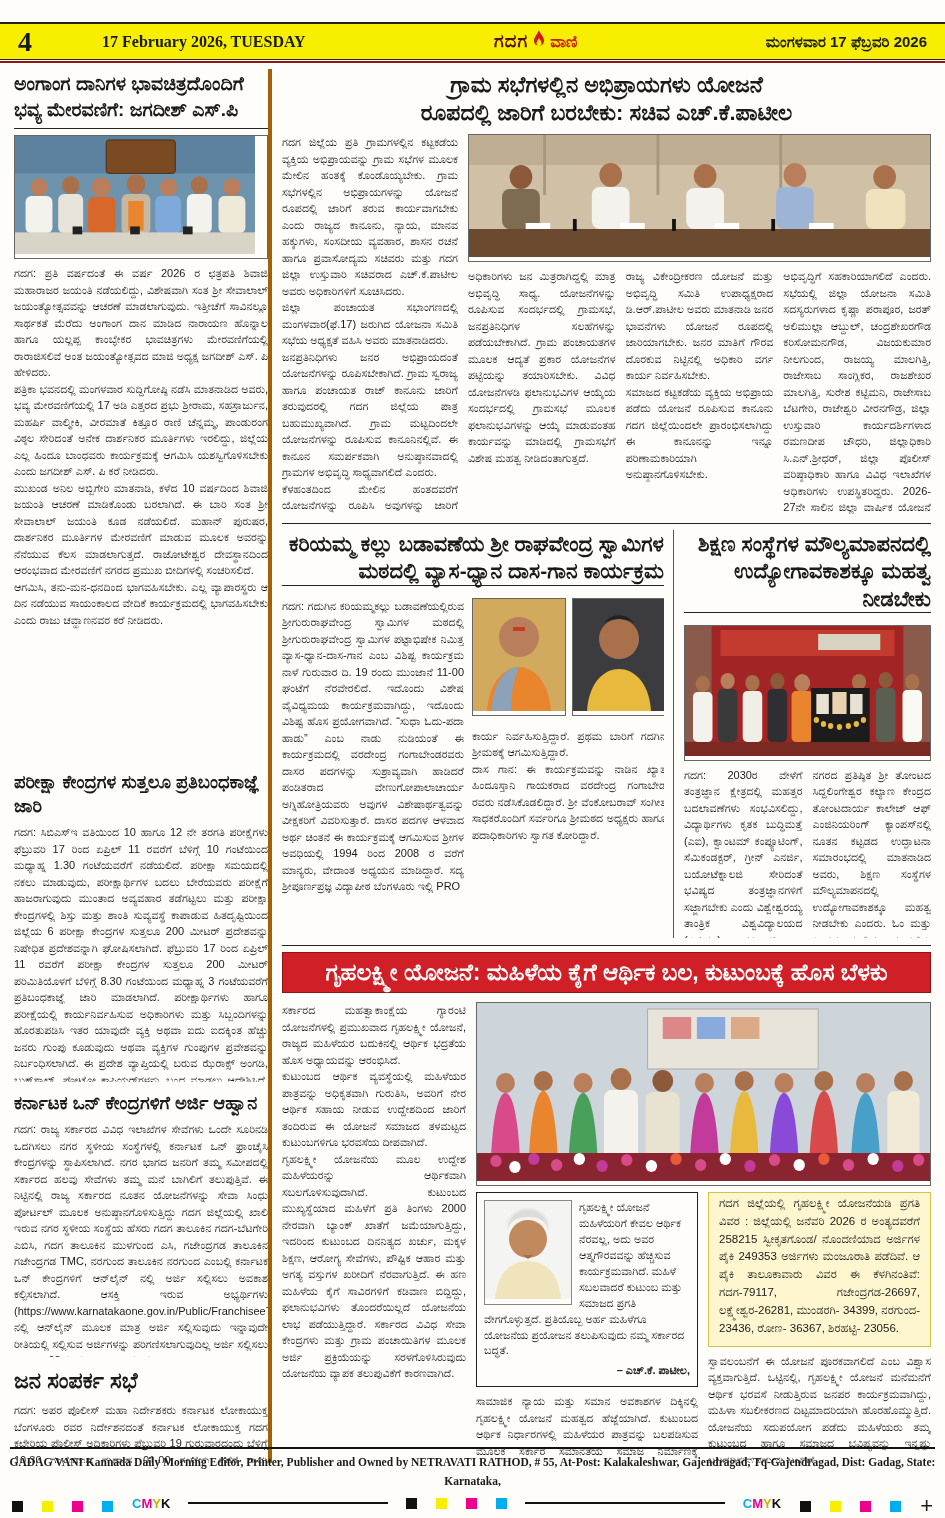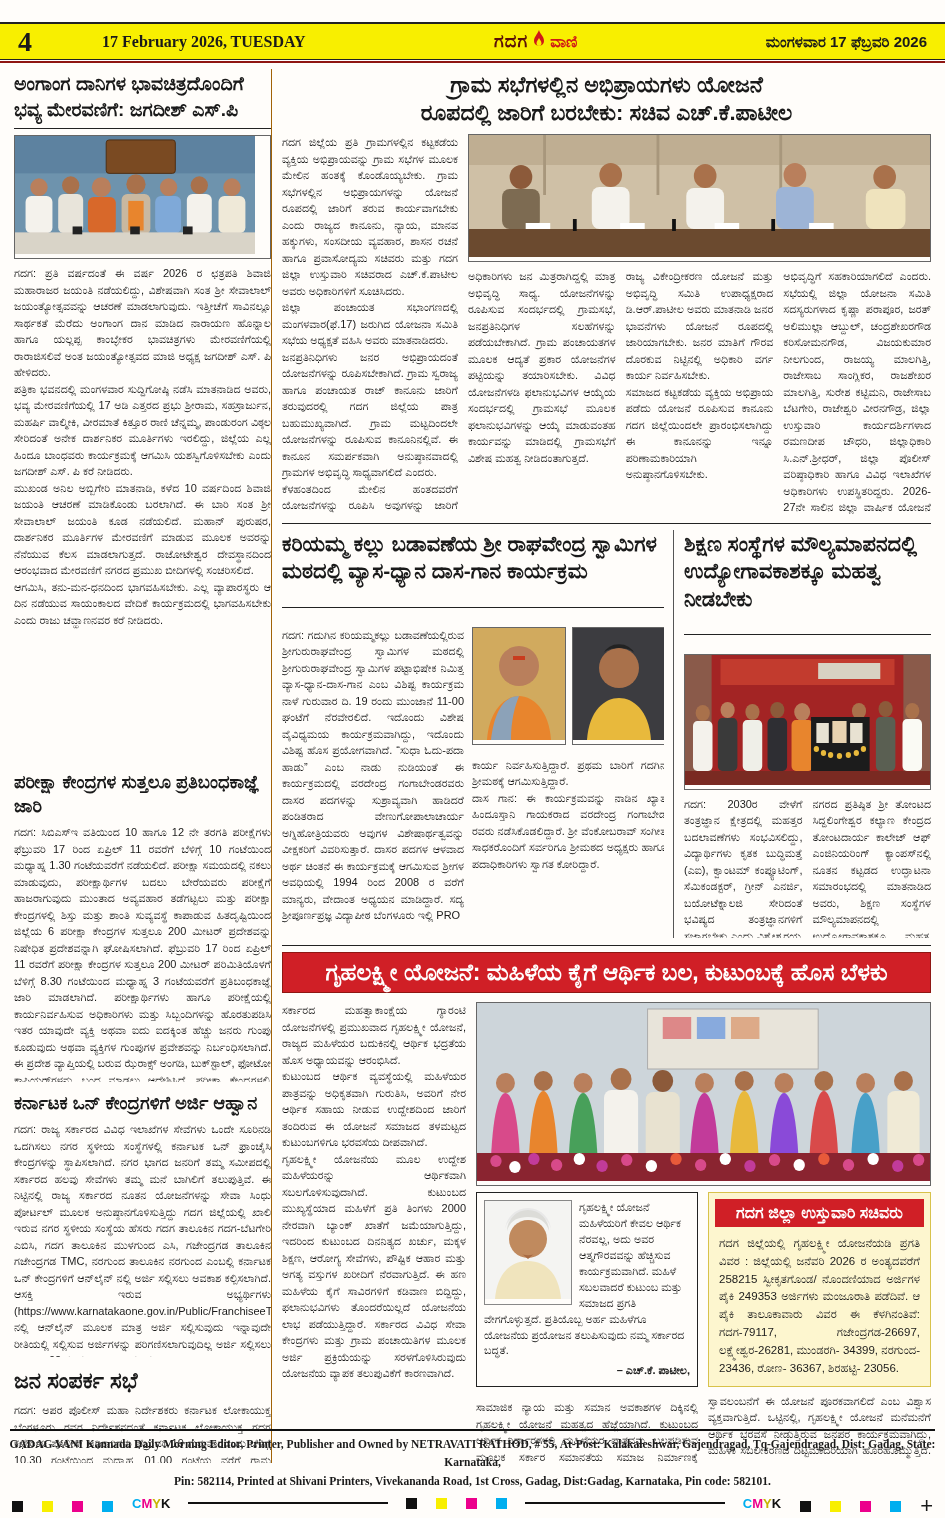--- a/index.html
+++ b/index.html
@@ -11,21 +11,21 @@
   .page-num { font-size:28px; font-weight:bold; font-family:"Liberation Serif", serif; }
   .date-left { font-size:16px; font-weight:bold; font-family:"Liberation Serif", serif; margin-left:70px; flex:0 0 auto; }
   .logo { flex:1; display:flex; justify-content:center; align-items:center; gap:4px; }
   .logo-primary { font-size:18px; font-weight:800; color:#5a1008; letter-spacing:1px; }
   .logo-secondary { font-size:16px; font-weight:800; color:#d01818; }
   .date-right { font-size:15px; font-weight:800; margin-left:auto; }
   .mast-rule { height:3px; background:#8f1612; border-top:1px solid #fff; }
 
   
   .content { display:flex; padding:6px 14px 0 14px; gap:10px; height:1400px; overflow:hidden; }
-  .left-col { width:258px; flex:0 0 258px; border-right:1px solid #a16207; overflow:hidden; }
+  .left-col { width:258px; flex:0 0 258px; border-right:4px solid #a16207; overflow:hidden; }
   .main-col { flex:1; overflow:hidden; }
 
   .body-text { font-size:11px; line-height:1.5; text-align:justify; white-space:pre-line; overflow:hidden; }
 
   
   .l-head { font-size:19px; font-weight:800; line-height:1.35; padding:2px 0 6px 0; border-bottom:1.5px solid #222; margin-bottom:6px; }
   .l-subhead { font-size:18px; font-weight:800; line-height:1.3; margin:10px 0 6px 0; }
   .photo-frame { border:1px solid #666; margin-bottom:6px; overflow:hidden; }
 
   
@@ -34,35 +34,35 @@
   .main-c1 { width:176px; flex:0 0 176px; }
   .main-right { flex:1; display:flex; flex-direction:column; gap:6px;justify-content:flex-end; }
   .main-cols { display:flex; gap:10px; flex:1; overflow:hidden; }
   .main-cols > div { flex:1; }
 
   .h-divider { border-top:1.5px solid #222; margin:7px 0 6px 0; }
 
   
   .two-art { display:flex; gap:10px; height:408px; overflow:hidden; }
   .mid-art { width:392px; flex:0 0 392px; border-right:1px solid #555; padding-right:9px; }
-  .art-head { font-size:21px; font-weight:800; line-height:1.3; padding-bottom:22px; border-bottom:1.5px solid #222; margin-bottom:19px; }
+  .art-head { font-size:21px; font-weight:800; line-height:1.3; padding-bottom:0; border-bottom:1.5px solid #222; margin-bottom:12px;text-align:right; }
   .mid-body { display:flex; gap:8px; height:320px; overflow:hidden; }
   .mid-ca { width:182px; flex:0 0 182px; }
   .mid-cb { flex:1; display:flex; flex-direction:column; gap:12px; }
   .portraits { display:flex; gap:6px; }
   .right-art { flex:1; }
   .right-cols { column-count:2; column-gap:10px; margin-top:6px; }
 
   
   .red-banner { background:#d01f26; color:#fff; text-align:center; font-size:23px; font-weight:800; padding:6px 4px; border:1px solid #8f1612; }
   .bottom-row { display:flex; gap:10px; margin-top:9px; height:468px; overflow:hidden; }
   .b-c1 { width:184px; flex:0 0 184px; }
   .b-right { flex:1; display:flex; flex-direction:column; gap:6px; }
   .b-lower { display:flex; gap:10px; flex:1; overflow:hidden; }
-  .quote-wrap { width:222px; flex:0 0 222px; display:flex; flex-direction:column; gap:12px; }
+  .quote-wrap { width:222px; flex:0 0 222px; display:flex; flex-direction:column; gap:6px; }
   .quote-box { border:1.5px solid #222; padding:7px; font-size:11px; line-height:1.45; }
   .quote-box .attr { text-align:right; font-weight:bold; margin-top:4px; }
   .q-portrait { float:left; margin:0 7px 3px 0; border:1px solid #888; }
   .b-info-col { flex:1; overflow:hidden; }
   .info-box { background:#fdf6cf; border:1px solid #d8c24a; padding:0 0 6px 0; }
   .info-title { background:#d01f26; color:#fff; font-weight:800; font-size:16px; text-align:center; padding:5px 4px; margin:6px; }
   .info-body { padding:2px 10px; font-size:11.5px; line-height:1.55; text-align:justify; }
 
   
   .footer { position:absolute; left:0; right:0; bottom:6px; }
@@ -362,39 +362,37 @@
                         <path d="M36 52c2 3 12 3 14 0l-7 6z" fill="#a86a42"></path>
                       </svg>
                   </span>
                   <span>ಗೃಹಲಕ್ಷ್ಮೀ ಯೋಜನೆ ಮಹಿಳೆಯರಿಗೆ ಕೇವಲ ಆರ್ಥಿಕ ನೆರವಲ್ಲ, ಅದು ಅವರ ಆತ್ಮಗೌರವವನ್ನು ಹೆಚ್ಚಿಸುವ ಕಾರ್ಯಕ್ರಮವಾಗಿದೆ. ಮಹಿಳೆ ಸಬಲವಾದರೆ ಕುಟುಂಬ ಮತ್ತು ಸಮಾಜದ ಪ್ರಗತಿ ವೇಗಗೊಳ್ಳುತ್ತದೆ. ಪ್ರತಿಯೊಬ್ಬ ಅರ್ಹ ಮಹಿಳೆಗೂ ಯೋಜನೆಯ ಪ್ರಯೋಜನ ತಲುಪಿಸುವುದು ನಮ್ಮ ಸರ್ಕಾರದ ಬದ್ಧತೆ.</span>
                   <div class="attr">– ಎಚ್.ಕೆ. ಪಾಟೀಲ,</div>
                 </div>
                 <div class="body-text" style="flex:1;">ಸಾಮಾಜಿಕ ನ್ಯಾಯ ಮತ್ತು ಸಮಾನ ಅವಕಾಶಗಳ ದಿಕ್ಕಿನಲ್ಲಿ ಗೃಹಲಕ್ಷ್ಮೀ ಯೋಜನೆ ಮಹತ್ವದ ಹೆಜ್ಜೆಯಾಗಿದೆ. ಕುಟುಂಬದ ಆರ್ಥಿಕ ನಿರ್ಧಾರಗಳಲ್ಲಿ ಮಹಿಳೆಯರ ಪಾತ್ರವನ್ನು ಬಲಪಡಿಸುವ ಮೂಲಕ ಸರ್ಕಾರ ಸಮಾನತೆಯ ಸಮಾಜ ನಿರ್ಮಾಣಕ್ಕೆ ಕೈಜೋಡಿಸಿದೆ. ದೀರ್ಘಾವಧಿಯಲ್ಲಿ ಮಹಿಳೆಯರ ಶಿಕ್ಷಣ, ಆರೋಗ್ಯ ಹಾಗೂ</div>
               </div>
               <div class="b-info-col">
                 <div class="info-box">
-                  <div class="info-title">ಗದಗ ಜಿಲ್ಲಾ ಉಸ್ತುವಾರಿ ಸಚಿವರು</div>
                   <div class="info-body">ಗದಗ ಜಿಲ್ಲೆಯಲ್ಲಿ ಗೃಹಲಕ್ಷ್ಮೀ ಯೋಜನೆಯಡಿ ಪ್ರಗತಿ ವಿವರ : ಜಿಲ್ಲೆಯಲ್ಲಿ ಜನೆವರಿ 2026 ರ ಅಂತ್ಯದವರೆಗೆ 258215 ಸ್ವೀಕೃತಗೊಂಡ/ ನೊಂದಣಿಯಾದ ಅರ್ಜಿಗಳ ಪೈಕಿ 249353 ಅರ್ಜಿಗಳು ಮಂಜೂರಾತಿ ಪಡೆದಿವೆ. ಆ ಪೈಕಿ ತಾಲೂಕಾವಾರು ವಿವರ ಈ ಕೆಳಗಿನಂತಿವೆ: ಗದಗ-79117, ಗಜೇಂದ್ರಗಡ-26697, ಲಕ್ಷ್ಮೇಶ್ವರ-26281, ಮುಂಡರಗಿ- 34399, ನರಗುಂದ- 23436, ರೋಣ- 36367, ಶಿರಹಟ್ಟಿ- 23056.</div>
                 </div>
                 <div class="body-text" style="margin-top:6px; height:118px;">ಸ್ವಾವಲಂಬನೆಗೆ ಈ ಯೋಜನೆ ಪೂರಕವಾಗಲಿದೆ ಎಂಬ ವಿಶ್ವಾಸ ವ್ಯಕ್ತವಾಗುತ್ತಿದೆ. ಒಟ್ಟಿನಲ್ಲಿ, ಗೃಹಲಕ್ಷ್ಮೀ ಯೋಜನೆ ಮನೆಮನೆಗೆ ಆರ್ಥಿಕ ಭರವಸೆ ನೀಡುತ್ತಿರುವ ಜನಪರ ಕಾರ್ಯಕ್ರಮವಾಗಿದ್ದು, ಮಹಿಳಾ ಸಬಲೀಕರಣದ ದಿಟ್ಟಮಾದರಿಯಾಗಿ ಹೊರಹೊಮ್ಮುತ್ತಿದೆ. ಯೋಜನೆಯ ಸದುಪಯೋಗ ಪಡೆದು ಮಹಿಳೆಯರು ತಮ್ಮ ಕುಟುಂಬದ ಹಾಗೂ ಸಮಾಜದ ಭವಿಷ್ಯವನ್ನು ಇನ್ನಷ್ಟು ಬಲಪಡಿಸುವ ಸಮಯ ಬಂದಿದೆ.</div>
 
               </div>
             </div>
           </div>
         </div>
       </div>
 
     </div>
   </div>
 
   <div class="footer">
     <div class="footer-rule"></div>
     <div class="imprint">
       <div>GADAG VANI Kannada Daily Morning Editor, Printer, Publisher and Owned by NETRAVATI RATHOD, # 55, At-Post: Kalakaleshwar, Gajendragad, Tq-Gajendragad, Dist: Gadag, State: Karnataka,</div>
-      <div>Pin: 582114, Printed at Shivani Printers, Vivekananda Road, 1st Cross, Gadag, Dist:Gadag, Karnataka, Pin code: 582101.</div>
     </div>
     <div class="cmyk-row">
       <div class="swatches">
         <span class="sw" style="background:#111"></span>
           <span class="sw" style="background:#f8ef00"></span>
           <span class="sw" style="background:#ec008c"></span>
           <span class="sw" style="background:#00aeef"></span>
         <span class="cmyk-letters">
           <span style="color:#00aeef">C</span><span style="color:#ec008c">M</span><span style="color:#c8b400">Y</span><span style="color:#111">K</span>
         </span>

